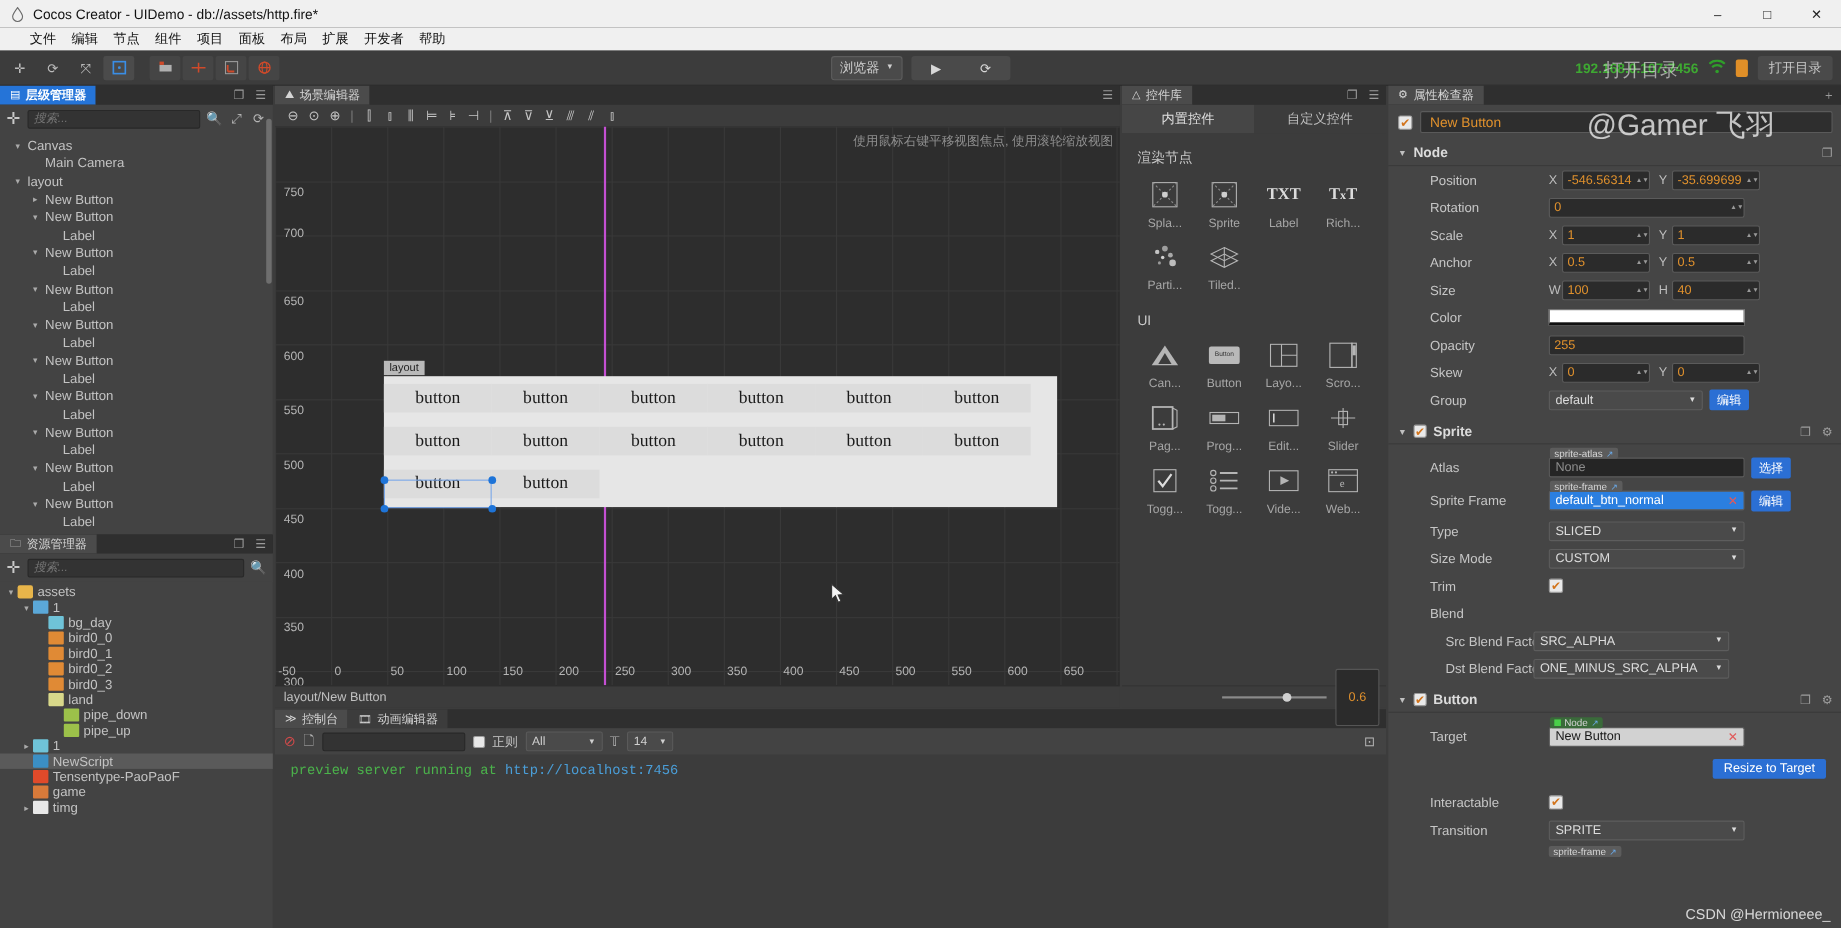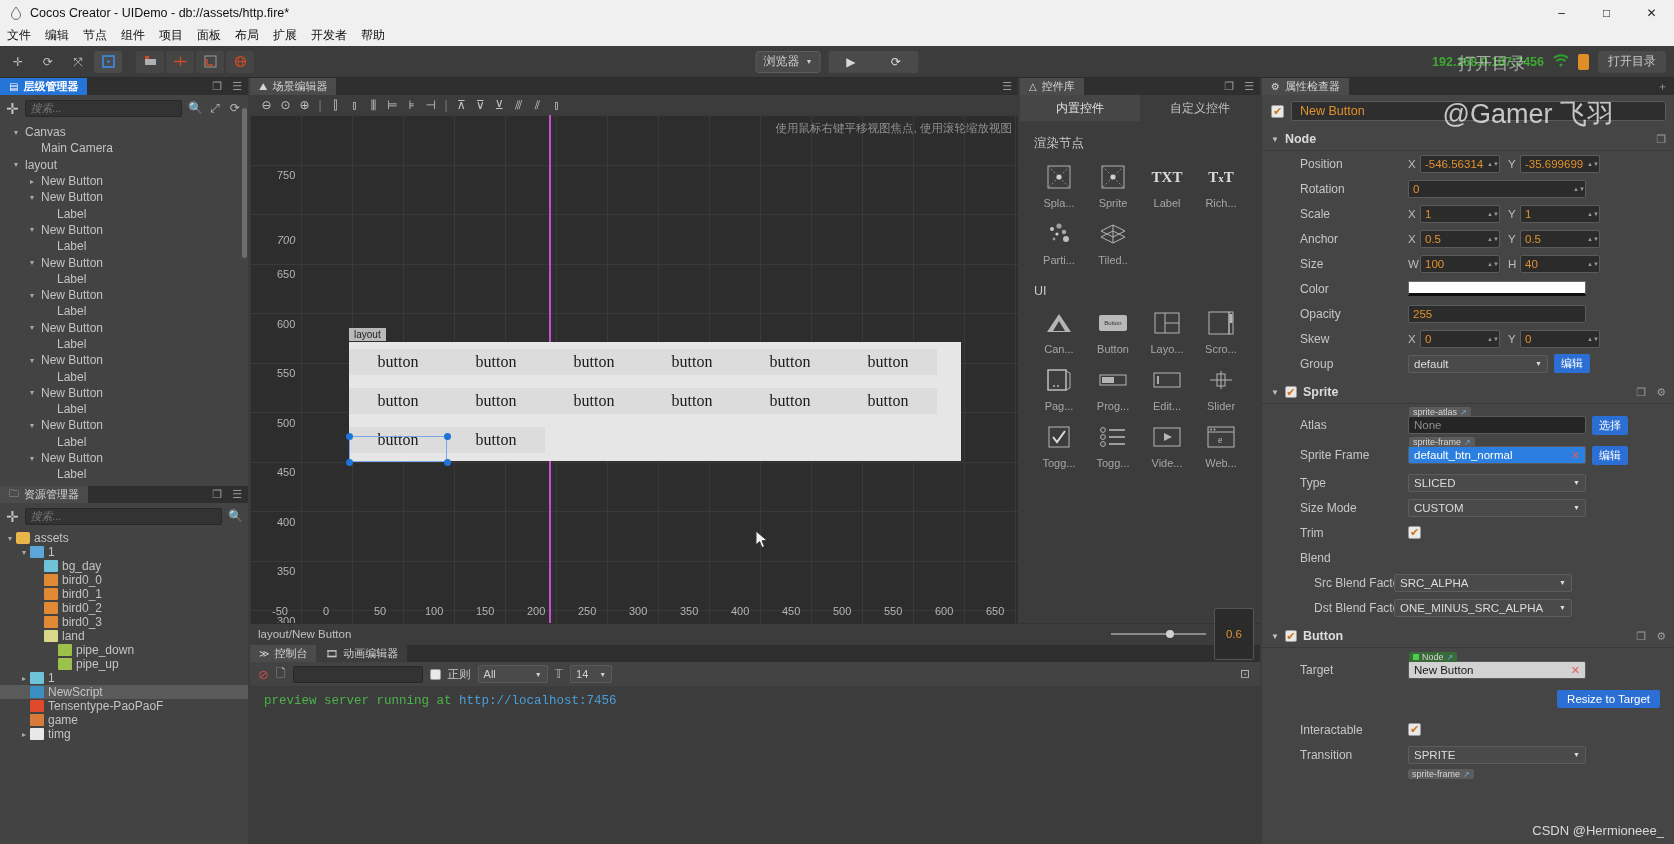--- a/index.html
+++ b/index.html
@@ -21,21 +21,21 @@
     font-size: 12.5px; position: relative;
   }
   .titlebar .drop-icon { width: 14px; height: 14px; margin-right: 7px; position: relative; }
   .titlebar .drop-icon svg { display:block; }
   .win-btns { position: absolute; right: 0; top: 0; height: 25px; display: flex; }
   .win-btn { width: 45px; height: 25px; display: flex; align-items: center; justify-content: center;
              font-size: 12px; color: #222; }
 
   
   .menubar { height: 21px; background: #f0f0f0; color: #111; display: flex; align-items: flex-start;
-             padding-left: 0; font-size: 12px; }
+             padding-left: 20px; font-size: 12px; }
   .menubar .mi { padding: 2px 7px; }
 
   
   .toolbar { height: 32px; background: #3c3c3c; display: flex; align-items: center;
              border-bottom: 1px solid #2b2b2b; position: relative; }
   .tool-group { display: flex; align-items: center; gap: 2px; padding-left: 4px; }
   .tbtn { width: 28px; height: 22px; display: flex; align-items: center; justify-content: center;
           border-radius: 2px; color: #bcbcbc; }
   .tbtn.sel { background: #4b4b4b; }
   .tbtn.act { background: #454545; }
@@ -89,21 +89,21 @@
   .aic { width: 14px; height: 12px; margin-right: 4px; display: inline-block; border-radius: 1px; }
 
   
   .scene { position: absolute; left: 250px; top: 78px; width: 768px; height: 565px; background: #3a3a3a;
            display: flex; flex-direction: column; }
   .scene-tools { height: 20px; background: #3c3c3c; display: flex; align-items: center; gap: 2px; padding-left: 8px; }
   .sic { width: 17px; height: 17px; display: flex; align-items: center; justify-content: center; color: #c5c5c5; }
   .canvas-wrap { flex: 1; position: relative; background: #2d2d2d; overflow: hidden; }
   .ruler-v { position: absolute; left: 0; top: 0; width: 34px; height: 100%; }
   .ruler-h { position: absolute; left: 0; bottom: 0; width: 100%; height: 20px; }
-  .rtick { position: absolute; color: #b5b5b5; font-size: 11px; margin-left: 19px; }
+  .rtick { position: absolute; color: #b5b5b5; font-size: 11px; }
   .gridline-h { position: absolute; left: 0; right: 0; height: 1px; background: #393939; }
   .gridline-v { position: absolute; top: 0; bottom: 0; width: 1px; background: #393939; }
   .axis-v { position: absolute; top: 0; bottom: 0; width: 1.5px; background: #c44fd2; }
   .hint { position: absolute; right: 6px; top: 6px; color: #8f8f8f; font-size: 11.5px; }
   .layout-node { position: absolute; background: #d9d9d9; }
   .node-tag { position: absolute; background: #b9b9b9; color: #222; font-size: 10px;
               padding: 1px 5px; top: -14px; left: 0; }
   .btn-cell { position: absolute; background: #dcdcdc; display: flex; align-items: center; justify-content: center;
               color: #1a1a1a; font-size: 16px; font-family: "Liberation Serif", serif; }
   .sel-rect { position: absolute; border: 1px solid #7aa7e8; }
@@ -562,21 +562,21 @@
           <div class="gridline-v" style="left: 561px;"></div>
           <div class="gridline-v" style="left: 612px;"></div>
           <div class="gridline-v" style="left: 663px;"></div>
           <div class="gridline-v" style="left: 714px;"></div>
           <div class="gridline-v" style="left: 765px;"></div>
         </div>
       <div class="axis-v" style="left:299px"></div>
       <div class="hint">使用鼠标右键平移视图焦点, 使用滚轮缩放视图</div>
       <div id="ruler-y" class="ruler-v">
           <div class="rtick" style="left: 8px; top: 54px;">750</div>
-          <div class="rtick" style="left: 8px; top: 119px; font-style: italic;">700</div>
+          <div class="rtick" style="left: 8px; top: 91px;">700</div>
           <div class="rtick" style="left: 8px; top: 153px;">650</div>
           <div class="rtick" style="left: 8px; top: 202.5px;">600</div>
           <div class="rtick" style="left: 8px; top: 252px;">550</div>
           <div class="rtick" style="left: 8px; top: 301.5px;">500</div>
           <div class="rtick" style="left: 8px; top: 351px;">450</div>
           <div class="rtick" style="left: 8px; top: 400.5px;">400</div>
           <div class="rtick" style="left: 8px; top: 450px;">350</div>
           <div class="rtick" style="left: 8px; top: 499.5px;">300</div>
         </div>
       <div id="ruler-x" class="ruler-h">

